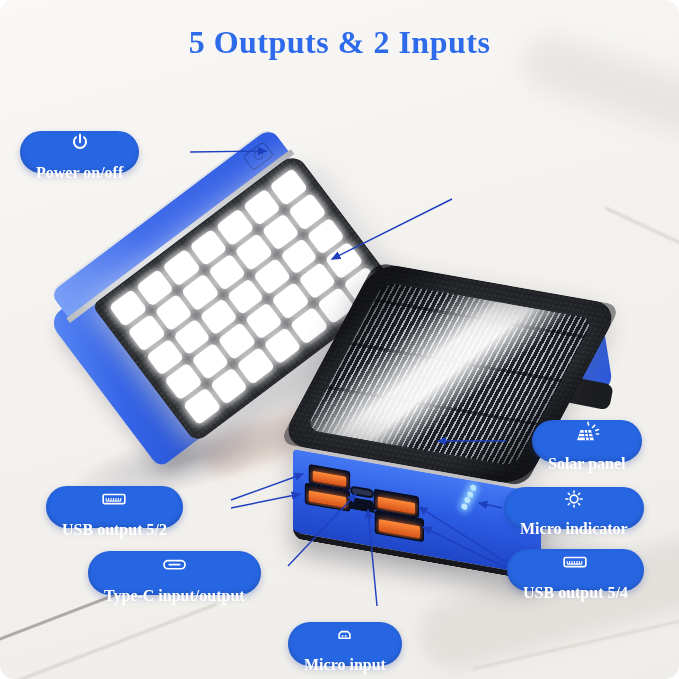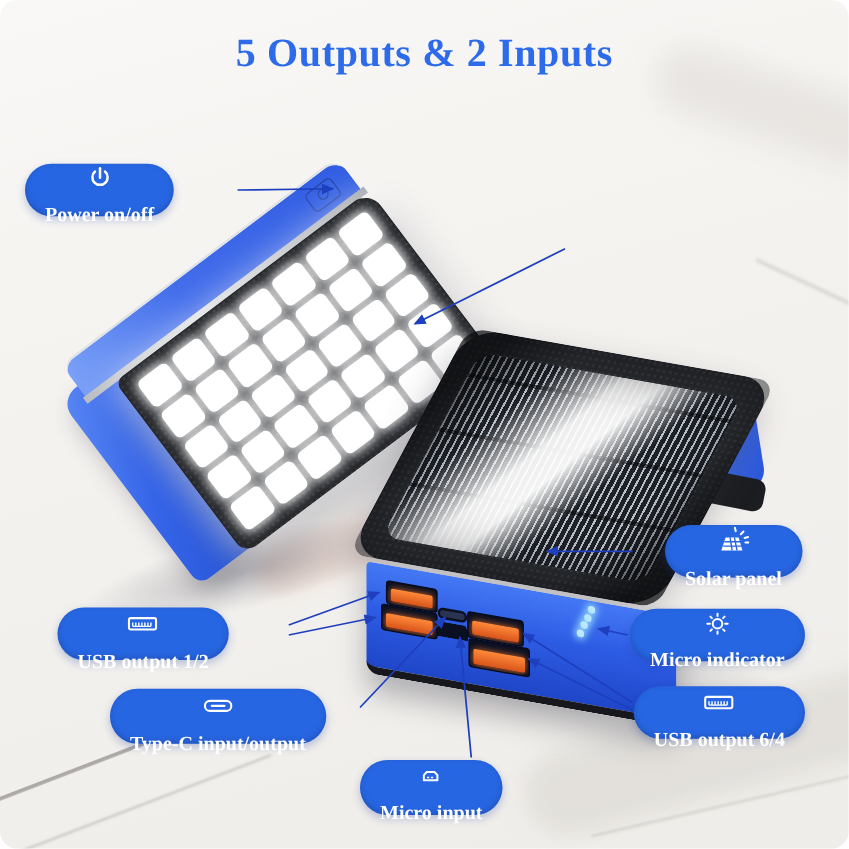--- a/index.html
+++ b/index.html
@@ -91,21 +91,21 @@
     border-radius:22px;background:var(--label_blue,#2766E2);color:#fff;font-weight:bold;font-size:16px;
     white-space:nowrap;z-index:7;box-shadow:0 3px 7px rgba(25,60,160,.28),inset 0 -2px 5px rgba(0,0,40,.18);flex-direction:column;}
   .pill svg{flex:none;display:block;}
   .co1{left:20px;top:131px;}
   .co2{left:450px;top:160px;height:44px;border-radius:23px;}
   .co3{left:508px;top:420px;margin-left:24px;}
   .co4{left:46px;top:486px;}
   .co5{left:504px;top:487px;}
   .co6{left:88px;top:551px;height:44px;border-radius:23px;}
   .co7{left:507px;top:549px;}
-  .co8{left:288px;top:608px;height:44px;border-radius:23px;text-align:center;}
+  .co8{left:288px;top:622px;height:44px;border-radius:23px;text-align:center;}
   .grid-lines{stroke:var(--label_blue,#2766E2);}
 </style>
 </head>
 <body>
 
 <div class="canvas">
 
   <div class="vein v1"></div>
   <div class="vein v2"></div>
   <div class="vein v3"></div>
@@ -242,21 +242,21 @@
   </div>
 
   <div class="pill co4">
     <svg viewBox="0 0 30 30" width="26" height="26">
       <g fill="none" stroke="#fff">
         <rect x="2.5" y="9.8" width="25" height="10.5" rx="1.8" stroke-width="1.9"></rect>
         <path d="M6 17.2 v-3.4 M8.8 17.2 v-3.4 M11.6 17.2 v-3.4 M14.4 17.2 v-3.4 M17.2 17.2 v-3.4 M20 17.2 v-3.4 M22.8 17.2 v-3.4" stroke-width="1.3"></path>
         <path d="M6 17.4 h16.8" stroke-width="1.3"></path>
       </g>
     </svg>
-    <span>USB output 1/2</span>
+    <span>USB output 5/2</span>
   </div>
 
   <div class="pill co5">
     <svg viewBox="0 0 30 30" width="24" height="24">
       <g stroke="#fff" fill="none" stroke-width="2" stroke-linecap="round">
         <circle cx="15" cy="15" r="4.8"></circle>
         <path d="M15 7.2 V5 M15 22.8 V25 M20.6 9.4 l1.5-1.5 M9.4 20.6 l-1.5 1.5 M20.6 20.6 l1.5 1.5 M9.4 9.4 L7.9 7.9 M22.6 15 h2.6 M4.8 15 h2.6"></path>
       </g>
     </svg>
     <span>Micro indicator</span>
@@ -273,21 +273,21 @@
   </div>
 
   <div class="pill co7">
     <svg viewBox="0 0 30 30" width="26" height="26">
       <g fill="none" stroke="#fff">
         <rect x="2.5" y="9.8" width="25" height="10.5" rx="1.8" stroke-width="1.9"></rect>
         <path d="M6 17.2 v-3.4 M8.8 17.2 v-3.4 M11.6 17.2 v-3.4 M14.4 17.2 v-3.4 M17.2 17.2 v-3.4 M20 17.2 v-3.4 M22.8 17.2 v-3.4" stroke-width="1.3"></path>
         <path d="M6 17.4 h16.8" stroke-width="1.3"></path>
       </g>
     </svg>
-    <span>USB output 6/4</span>
+    <span>USB output 5/4</span>
   </div>
 
   <div class="pill co8">
     <svg viewBox="0 0 30 30" width="25" height="25">
       <g fill="none" stroke="#fff" stroke-width="1.9" stroke-linejoin="round">
         <path d="M8.5 19.5 v-5 l2.8-3 h7.4 l2.8 3 v5 Z"></path>
         <path d="M11.5 16.8 h7" stroke-dasharray="2.2 1.6" stroke-width="1.6"></path>
       </g>
     </svg>
     <span>Micro input</span>

